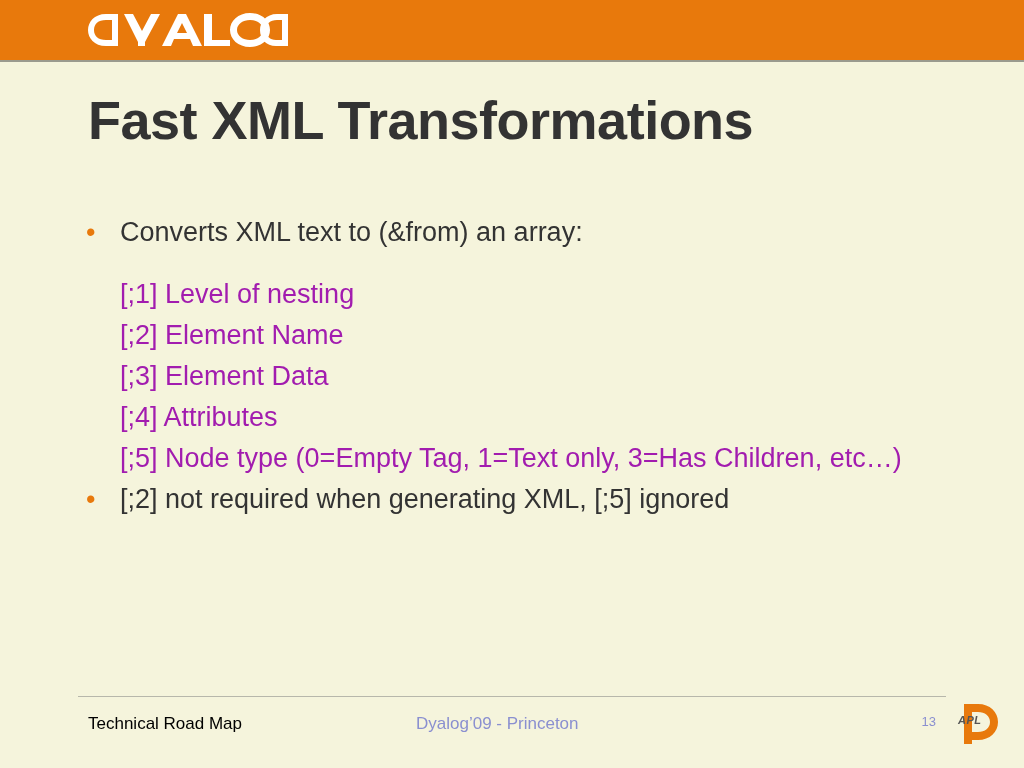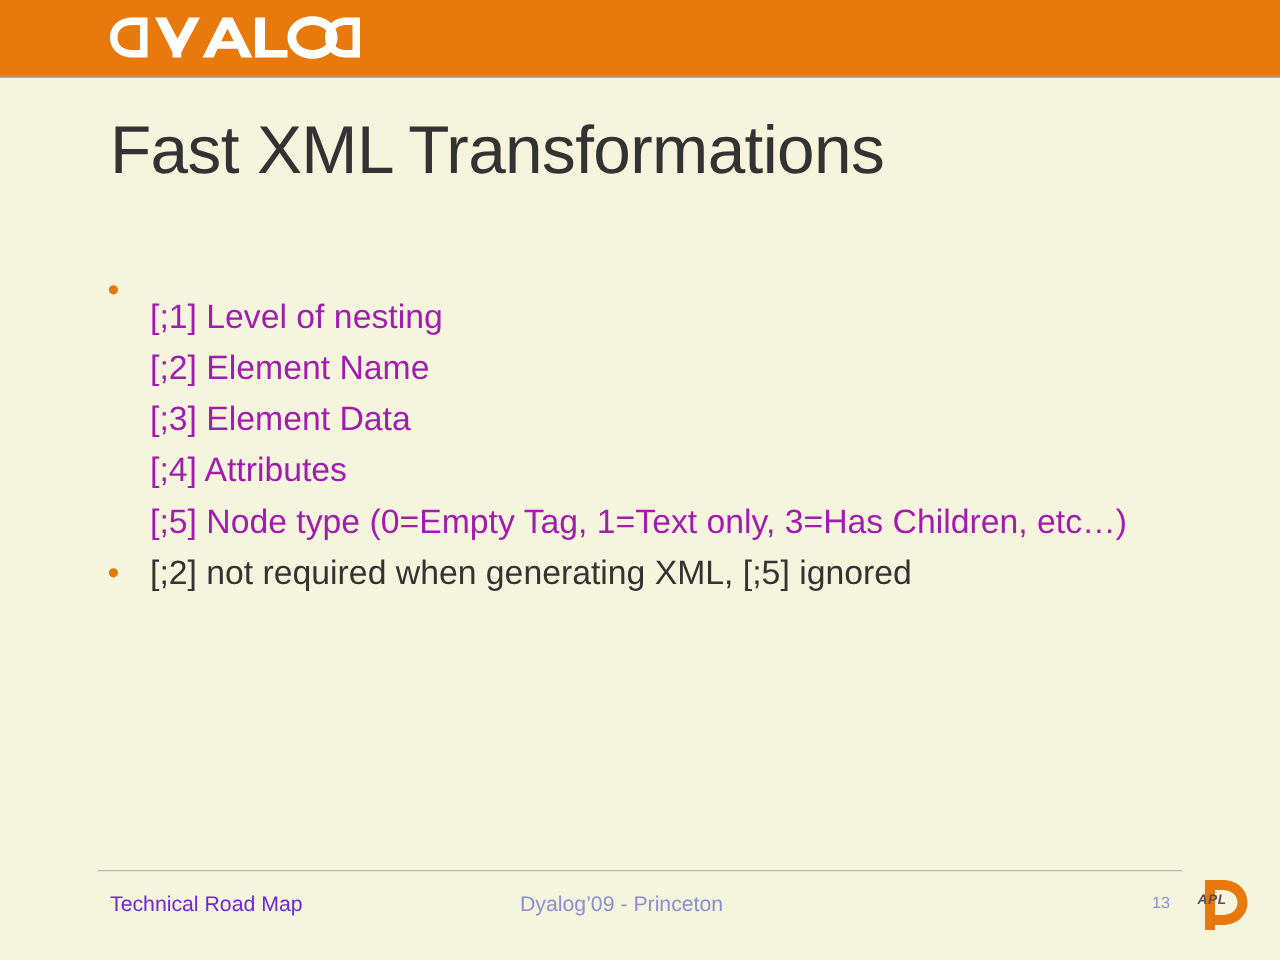--- a/index.html
+++ b/index.html
@@ -37,21 +37,21 @@
     height: 38px;
     width: 200px;
   }
   
   .title {
     position: absolute;
     left: 88px;
     top: 92px;
     width: 880px;
     font-size: 54px;
-    font-weight: normal;
+    font-weight: bold;
     color: #333333;
     letter-spacing: -0.5px;
     line-height: 1.05;
   }
   
   .body-area {
     position: absolute;
     left: 78px;
     top: 212px;
     width: 880px;
@@ -90,21 +90,21 @@
     top: 696px;
     width: 868px;
     height: 1px;
     background: #b7b7ab;
   }
   .footer-left {
     position: absolute;
     left: 88px;
     top: 714px;
     font-size: 17px;
-    color: #6d28d9;
+    color: #000000;
   }
   .footer-center {
     position: absolute;
     left: 416px;
     top: 714px;
     font-size: 17px;
     color: #8a8fd0;
     text-align: center;
   }
   .footer-page {
@@ -155,20 +155,21 @@
       <path d="M200 3 L200 35 L188 35 C178 35 172 28 172 19 C172 11 178 3 189 3 Z M194 9 L189 9 C182 9 178 13 178 19 C178 25 182 29 188 29 L194 29 Z" fill="#ffffff"></path>
     </svg>
   </div>
 
   <div class="title">Fast XML Transformations</div>
 
   <div class="body-area">
 
     <div class="bullet-row">
       <span class="bullet-dot">•</span>
+      <span>Converts XML text to (&amp;from) an array:</span>
     </div>
 
     <div class="spacer-line"></div>
 
     <div class="plain-block">[;1] Level of nesting
 [;2] Element Name
 [;3] Element Data
 [;4] Attributes
 [;5] Node type (0=Empty Tag, 1=Text only, 3=Has Children, etc…)</div>
 

